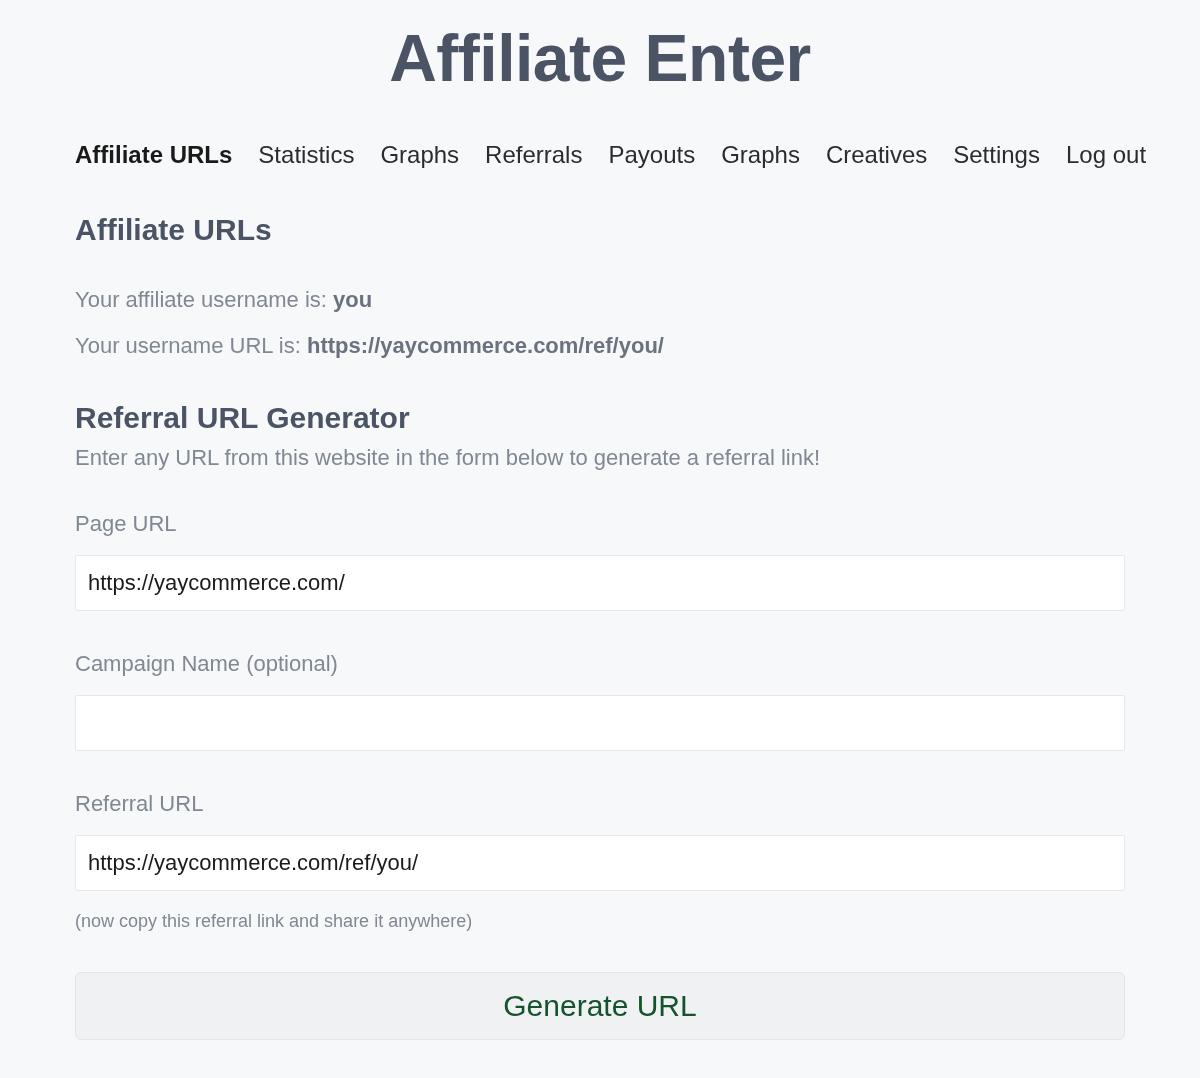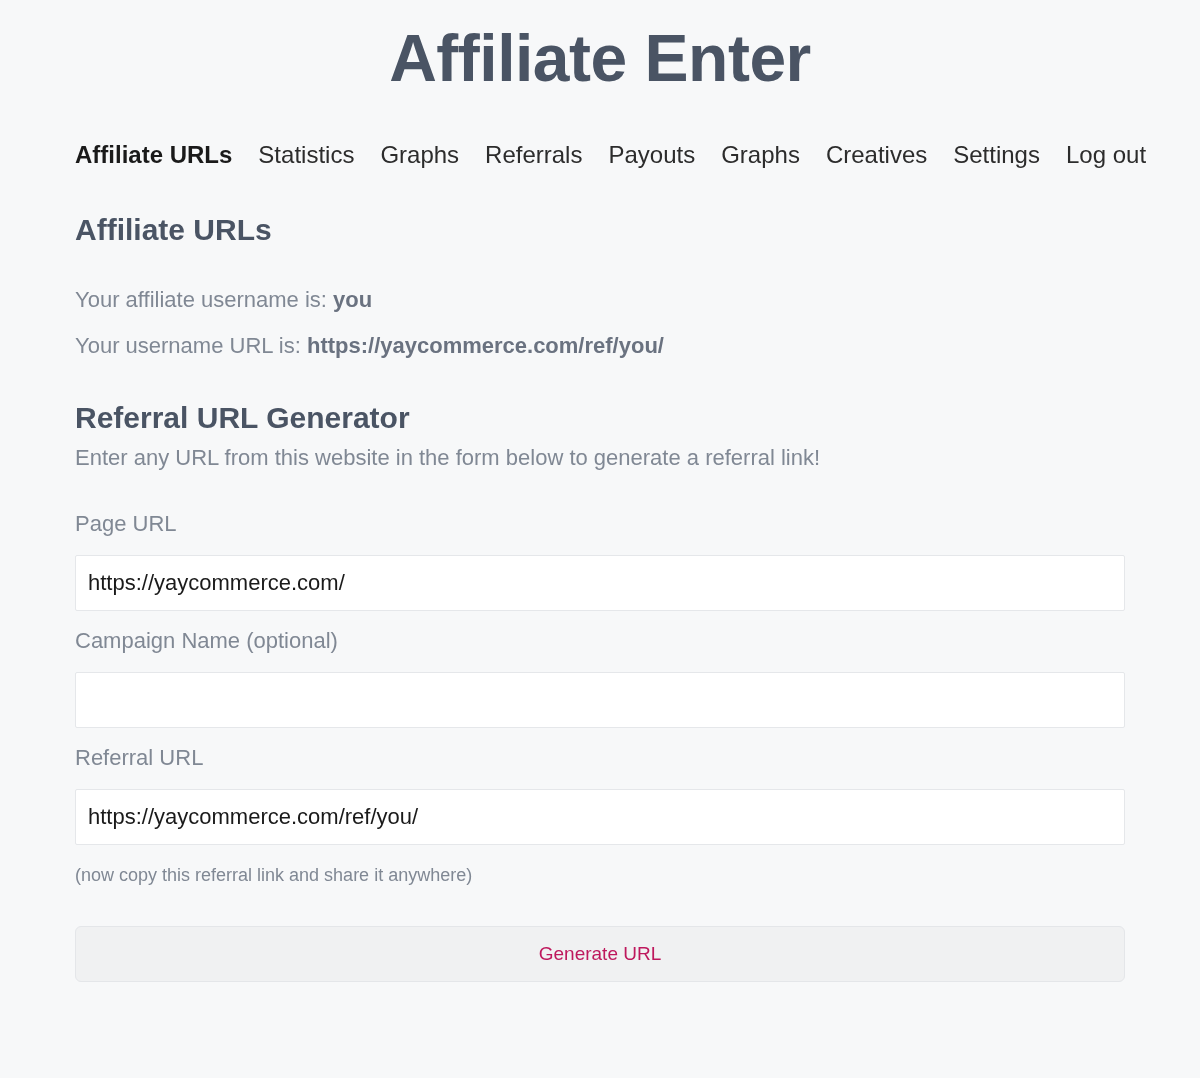--- a/index.html
+++ b/index.html
@@ -70,34 +70,34 @@
       display: block;
     }
     .text-input {
       width: 100%;
       padding: 14px 12px;
       font-size: 22px;
       color: #1a1a1a;
       background: #ffffff;
       border: 1px solid #e5e7ea;
       border-radius: 2px;
-      margin-bottom: 17px;
+      margin-bottom: 40px;
       font-family: inherit;
     }
     .hint-text {
       font-size: 18px;
       color: #808894;
       margin-top: -30px;
       margin-bottom: 40px;
     }
     .generate-button {
       width: 100%;
       padding: 16px 0;
-      font-size: 19px;
-      color: #be185d;
+      font-size: 30px;
+      color: #14532d;
       background: #f0f1f2;
       border: 1px solid #e4e6e9;
       border-radius: 6px;
       cursor: pointer;
       font-family: inherit;
     }
     .referral-group { margin-bottom: 10px; }
     .referral-group .text-input { margin-bottom: 10px; }
   </style>
 </head>

